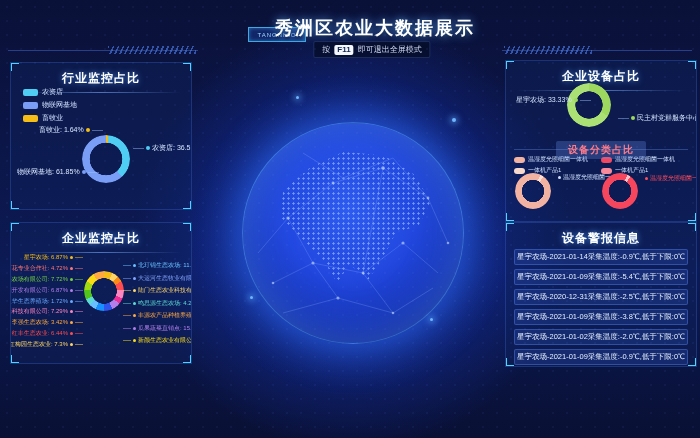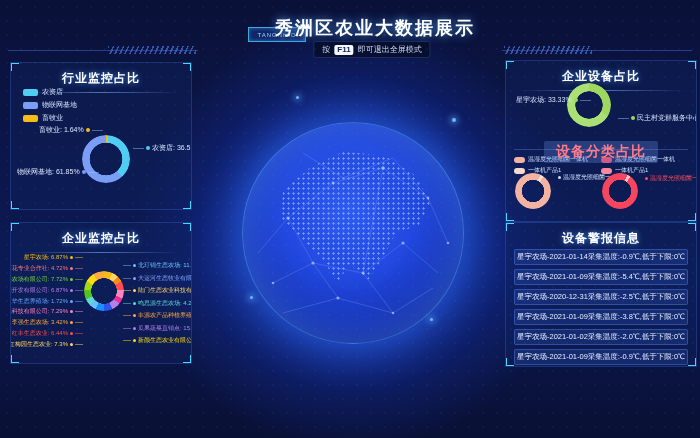--- a/index.html
+++ b/index.html
@@ -62,21 +62,21 @@
   .dot{width:4px;height:4px;border-radius:50%;background:currentColor;flex:none;}
   .lead{width:11px;height:1px;background:rgba(160,200,255,.45);flex:none;}
   
   .stack{position:absolute;display:flex;flex-direction:column;justify-content:space-between;}
   .stack .row{display:flex;align-items:center;gap:2px;font-size:6px;white-space:nowrap;}
   .stack.left{align-items:flex-end;}
   .stack .row .dot{width:3px;height:3px;}
   .stack .row .lead{width:8px;background:currentColor;opacity:.5;}
   
   .subpill{position:absolute;left:50%;transform:translateX(-50%);top:80px;z-index:2;
-    background:rgba(110,150,240,.28);color:#ff7a8a;font-size:14px;font-weight:bold;letter-spacing:1px;
+    background:rgba(110,150,240,.28);color:#ff7a8a;font-size:10px;font-weight:bold;letter-spacing:1px;
     padding:2px 12px;border-radius:2px;white-space:nowrap;}
   .subline{position:absolute;left:8px;right:8px;top:88px;height:1px;background:rgba(120,170,255,.3);}
   .mini-legend{position:absolute;display:flex;flex-direction:column;gap:2px;}
   .mini-legend .legend-item{gap:3px;}
   .mini-legend .sw{width:11px;height:6px;border-radius:3px;}
   .mini-legend .lt{font-size:6px;}
   .mini-co{position:absolute;display:flex;align-items:center;gap:2px;font-size:6px;white-space:nowrap;}
   
   .alarm-list{position:absolute;left:8px;right:8px;top:26px;display:flex;flex-direction:column;gap:4px;}
   .alarm-row{height:14px;line-height:14px;text-align:center;font-size:7.5px;color:#e6f0ff;

